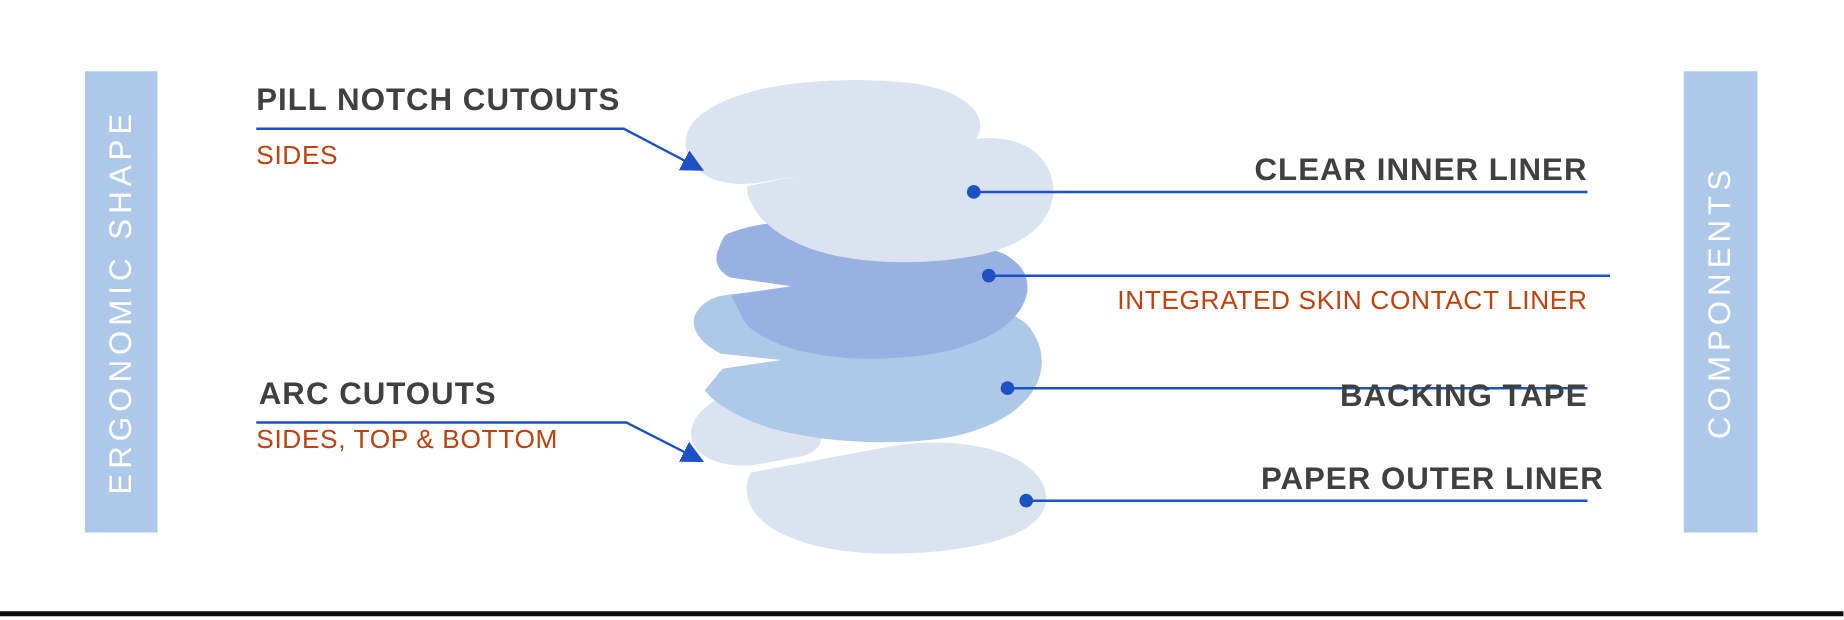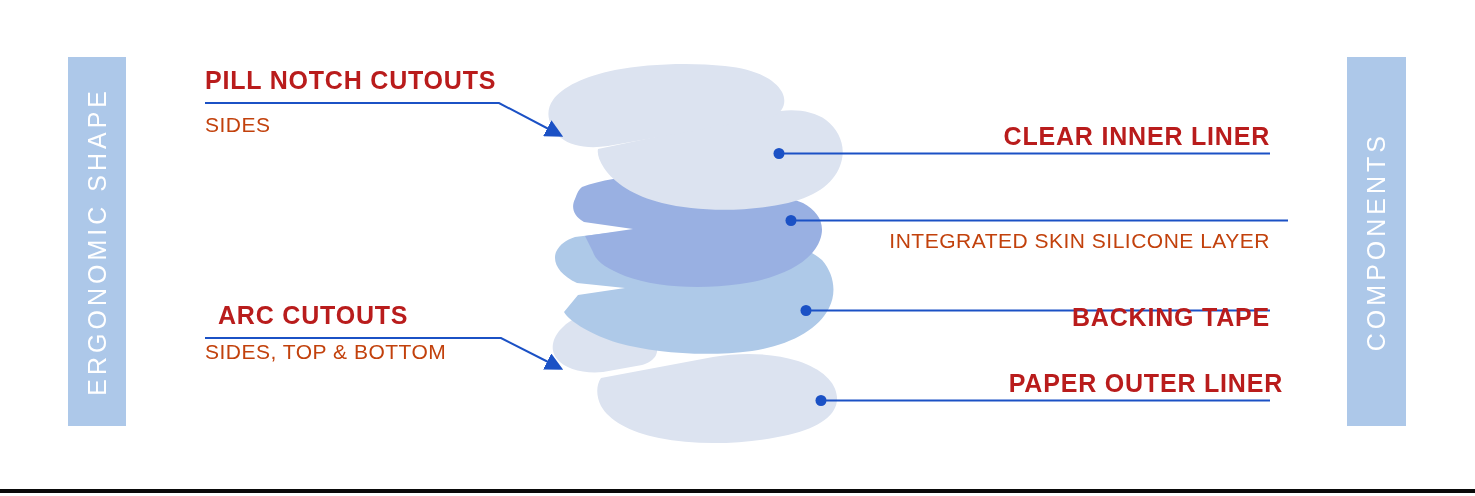--- a/index.html
+++ b/index.html
@@ -30,21 +30,21 @@
     white-space: nowrap;
   }
   .art { position: absolute; left: 0; top: 0; width: 1475px; height: 496px; }
   .callout { position: absolute; white-space: nowrap; }
   .callout.right { text-align: right; }
   .co-title {
     font-size: 25px;
     line-height: 28px;
     font-weight: 700;
     letter-spacing: 0.8px;
-    color: #b91c1c;
+    color: #404040;
   }
   .co-sub {
     font-size: 21px;
     line-height: 24px;
     font-weight: 400;
     letter-spacing: 0.5px;
     color: #c2410c;
   }
   .bottom-rule {
     position: absolute;
@@ -100,33 +100,33 @@
     <circle cx="821" cy="400.5" r="5.5" fill="#1b51c5"></circle>
   </svg>
 
   <div class="callout" style="left:205px; top:66px;">
     <div class="co-title">PILL NOTCH CUTOUTS</div>
   </div>
   <div class="callout" style="left:205px; top:113px;">
     <div class="co-sub">SIDES</div>
   </div>
 
-  <div class="callout" style="left:218px; top:301px;">
+  <div class="callout" style="left:207px; top:301px;">
     <div class="co-title">ARC CUTOUTS</div>
   </div>
   <div class="callout" style="left:205px; top:340px;">
     <div class="co-sub">SIDES, TOP &amp; BOTTOM</div>
   </div>
 
   <div class="callout right" style="right:205px; top:122px;">
     <div class="co-title">CLEAR INNER LINER</div>
   </div>
 
   <div class="callout right" style="right:205px; top:229px;">
-    <div class="co-sub">INTEGRATED SKIN SILICONE LAYER</div>
+    <div class="co-sub">INTEGRATED SKIN CONTACT LINER</div>
   </div>
 
   <div class="callout right" style="right:205px; top:279px;margin-top:24px;">
     <div class="co-title">BACKING TAPE</div>
   </div>
 
   <div class="callout right" style="right:192px; top:369px;">
     <div class="co-title">PAPER OUTER LINER</div>
   </div>
 

